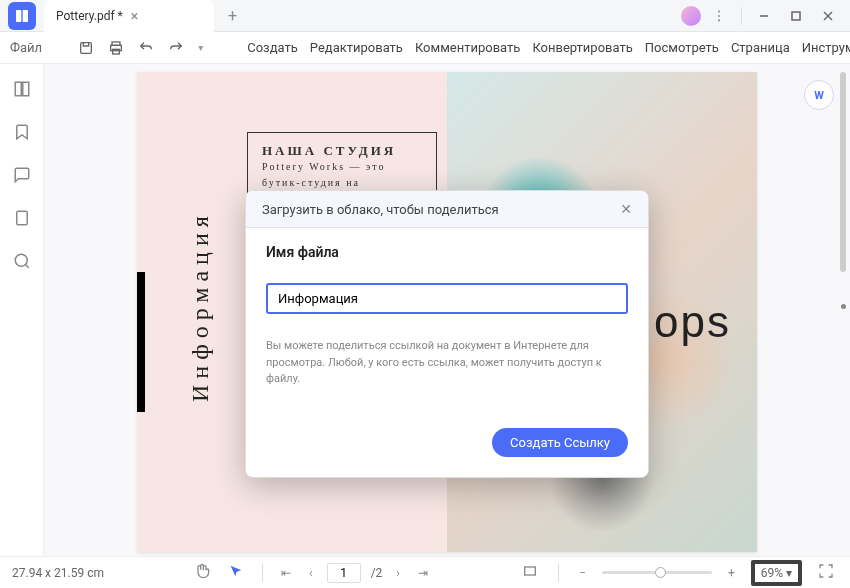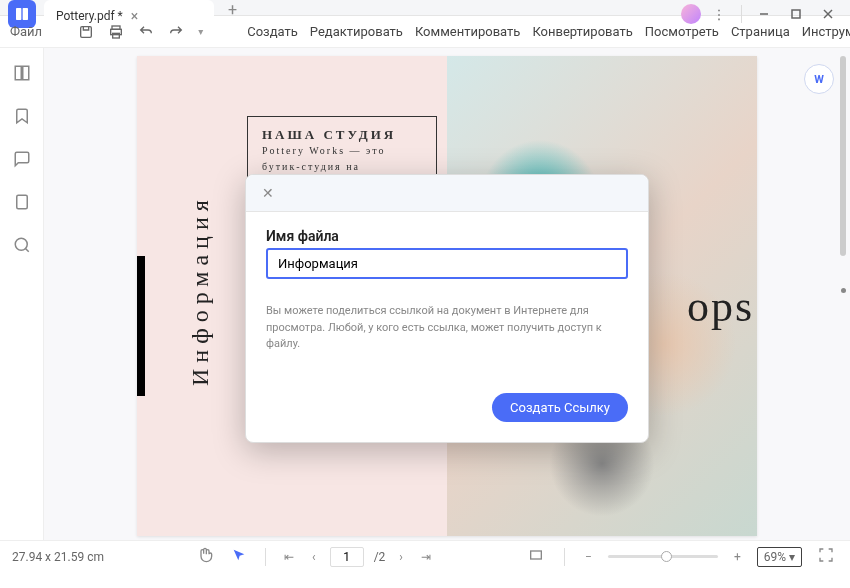--- a/index.html
+++ b/index.html
@@ -1,17 +1,17 @@
 <!DOCTYPE html>
 <html><head>
 <meta charset="utf-8">
 <style>
 *{box-sizing:border-box;margin:0;padding:0;font-family:-apple-system,BlinkMacSystemFont,"Segoe UI",Roboto,sans-serif}
 body{width:850px;height:588px;overflow:hidden;background:#fff;font-size:13px;color:#333}
-.titlebar{height:16px;display:flex;align-items:flex-start;background:#f5f6f8;border-bottom:1px solid #e5e5e5}
+.titlebar{height:32px;display:flex;align-items:center;background:#f5f6f8;border-bottom:1px solid #e5e5e5}
 .app-logo{width:28px;height:28px;background:#4a6cf7;border-radius:6px;margin:0 8px;display:flex;align-items:center;justify-content:center}
 .app-logo svg{width:16px;height:16px}
 .tab{display:flex;align-items:center;background:#fff;height:32px;padding:0 12px;border-radius:6px 6px 0 0;gap:8px;min-width:170px}
 .tab-title{font-size:12px;color:#333}
 .tab-close{color:#888;cursor:pointer;font-size:14px}
 .new-tab{margin-left:8px;color:#888;cursor:pointer;font-size:16px;padding:0 6px}
 .titlebar-right{margin-left:auto;display:flex;align-items:center;gap:4px;padding-right:8px}
 .avatar{width:20px;height:20px;border-radius:50%;background:linear-gradient(135deg,#f8b4d9,#c084fc)}
 .win-btn{width:28px;height:28px;display:flex;align-items:center;justify-content:center;color:#666;cursor:pointer}
 .toolbar{height:32px;display:flex;align-items:center;padding:0 10px;gap:14px;border-bottom:1px solid #eee;background:#fff}
@@ -29,46 +29,46 @@
 .vtext{position:absolute;left:50px;top:330px;transform:rotate(-90deg);transform-origin:left top;font-family:Georgia,serif;font-size:24px;letter-spacing:6px;color:#222}
 .blackbar{position:absolute;left:0;top:200px;width:8px;height:140px;background:#000}
 .studio-box{border:1px solid #333;padding:10px 14px;margin-left:70px;margin-top:30px;width:190px}
 .studio-title{font-family:Georgia,serif;font-size:13px;letter-spacing:3px;font-weight:bold;margin-bottom:0}
 .studio-text{font-family:Georgia,serif;font-size:10px;letter-spacing:2px;line-height:1.6;color:#333}
 .address{margin-left:70px;margin-top:180px}
 .address-title{font-family:Georgia,serif;font-size:12px;letter-spacing:3px;font-weight:bold;margin-bottom:6px}
 .address-text{font-family:Georgia,serif;font-size:9px;letter-spacing:2px;line-height:1.5;color:#333}
 .page-right{width:310px;position:relative;background:linear-gradient(135deg,#d4e8e8 0%,#e8d4c8 50%,#c8d8d0 100%)}
 .photo-overlay{position:absolute;inset:0;background:radial-gradient(circle at 30% 30%,#2ab5b5 0%,transparent 15%),radial-gradient(circle at 70% 60%,#e8c8b0 0%,transparent 20%),radial-gradient(circle at 50% 85%,#888 0%,transparent 12%)}
-.ops-text{position:absolute;right:3px;top:225px;font-family:Liberation Serif, serif;font-size:44px;color:#222;letter-spacing:2px}
+.ops-text{position:absolute;right:26px;top:225px;font-family:Liberation Sans, sans-serif;font-size:44px;color:#222;letter-spacing:2px}
 .together{position:absolute;left:30px;bottom:90px;font-family:Georgia,serif;font-size:20px;letter-spacing:4px;color:#222;line-height:1.3}
 .word-badge{position:absolute;top:16px;right:16px;width:30px;height:30px;border-radius:50%;background:#fff;border:1px solid #d0d8f0;display:flex;align-items:center;justify-content:center;color:#4a6cf7;font-size:11px;font-weight:bold}
 .scrollbar-v{position:absolute;right:2px;top:8px;width:10px;height:calc(100% - 16px);display:flex;align-items:flex-start}
 .scrollbar-thumb{width:6px;height:200px;background:#ccc;border-radius:3px;margin:0 auto}
 .scroll-dot{position:absolute;right:4px;top:240px;width:5px;height:5px;background:#888;border-radius:50%}
 .modal-back{position:absolute;inset:0;display:flex;align-items:flex-start;justify-content:center;padding-top:126px}
 .modal{width:404px;background:#fff;border-radius:8px;box-shadow:0 8px 32px rgba(0,0,0,0.25);border:1px solid #ddd}
 .modal-head{display:flex;align-items:center;justify-content:space-between;padding:10px 16px;background:#f4f7fb;border-radius:8px 8px 0 0;border-bottom:1px solid #e5e5e5}
 .modal-title{font-size:13px;color:#444}
 .modal-close{color:#888;cursor:pointer;font-size:14px}
 .modal-body{padding:16px 20px 20px}
-.field-label{font-size:14px;font-weight:600;color:#222;margin-bottom:4px}
+.field-label{font-size:14px;font-weight:600;color:#222;margin-bottom:23px}
 .field-input{width:100%;border:2px solid #4a6cf7;border-radius:3px;padding:6px 10px;font-size:13px;outline:none}
 .field-help{font-size:11px;color:#888;line-height:1.5;margin-top:24px}
 .modal-actions{display:flex;justify-content:flex-end;margin-top:40px}
 .btn-primary{background:#4a6cf7;color:#fff;border:none;border-radius:16px;padding:7px 18px;font-size:13px;cursor:pointer}
 .statusbar{height:32px;border-top:1px solid #eee;display:flex;align-items:center;padding:0 12px;font-size:12px;color:#666;background:#fff}
 .status-left{flex:0 0 auto}
 .status-center{flex:1;display:flex;align-items:center;justify-content:center;gap:10px}
 .nav-btn{color:#888;cursor:pointer;padding:0 4px}
 .page-input{width:34px;text-align:center;border:1px solid #ddd;border-radius:2px;padding:2px;font-size:12px}
 .status-right{display:flex;align-items:center;gap:12px}
 .zoom-slider{width:110px;height:3px;background:#ddd;position:relative;border-radius:2px}
 .zoom-thumb{position:absolute;left:48%;top:-4px;width:11px;height:11px;background:#fff;border:1px solid #aaa;border-radius:50%}
-.zoom-pct{font-size:12px;border:1px solid #404040;border-radius:2px;padding:2px 6px}
+.zoom-pct{font-size:12px;border:4px solid #404040;border-radius:2px;padding:2px 6px}
 .divider{width:1px;height:18px;background:#ddd;margin:0 4px}
 </style>
 </head>
 <body>
 
 <div class="titlebar">
   <div class="app-logo">
     <svg viewBox="0 0 24 24" fill="#fff">
         <rect x="3" y="3" width="8" height="18" rx="1"></rect>
         <rect x="13" y="3" width="8" height="18" rx="1"></rect>
@@ -188,20 +188,21 @@
         <span>W</span>
       </div>
     <div class="scrollbar-v">
         <div class="scrollbar-thumb"></div>
       </div>
     <div class="scroll-dot"></div>
 
     <div class="modal-back">
       <div class="modal">
         <div class="modal-head">
+          <span class="modal-title">Загрузить в облако, чтобы поделиться</span>
           <span class="modal-close">✕</span>
         </div>
         <div class="modal-body">
           <div class="field-label">Имя файла</div>
           <input class="field-input" value="Информация" style="">
           <div class="field-help">Вы можете поделиться ссылкой на документ в Интернете для просмотра. Любой, у кого есть ссылка, может получить доступ к файлу.</div>
           <div class="modal-actions">
             <button class="btn-primary">Создать Ссылку</button>
           </div>
         </div>

